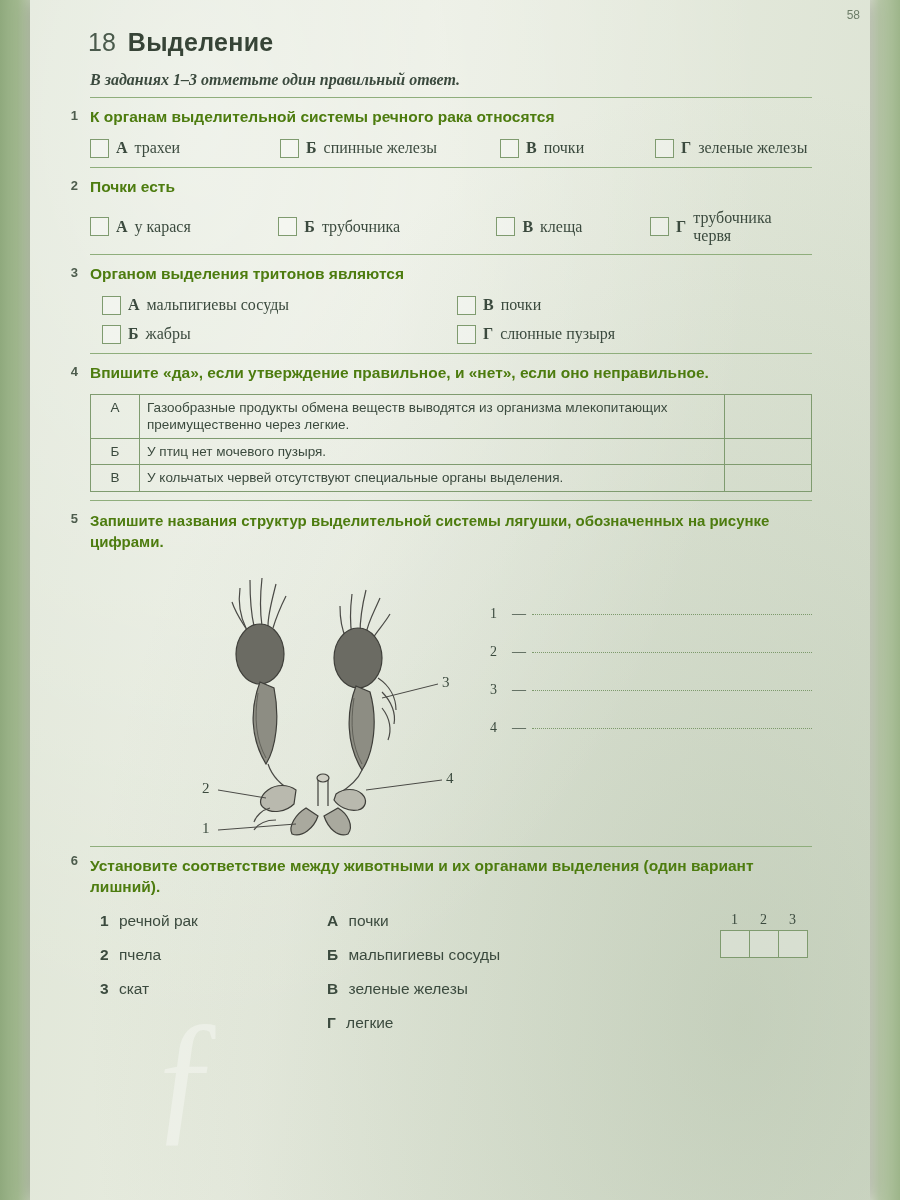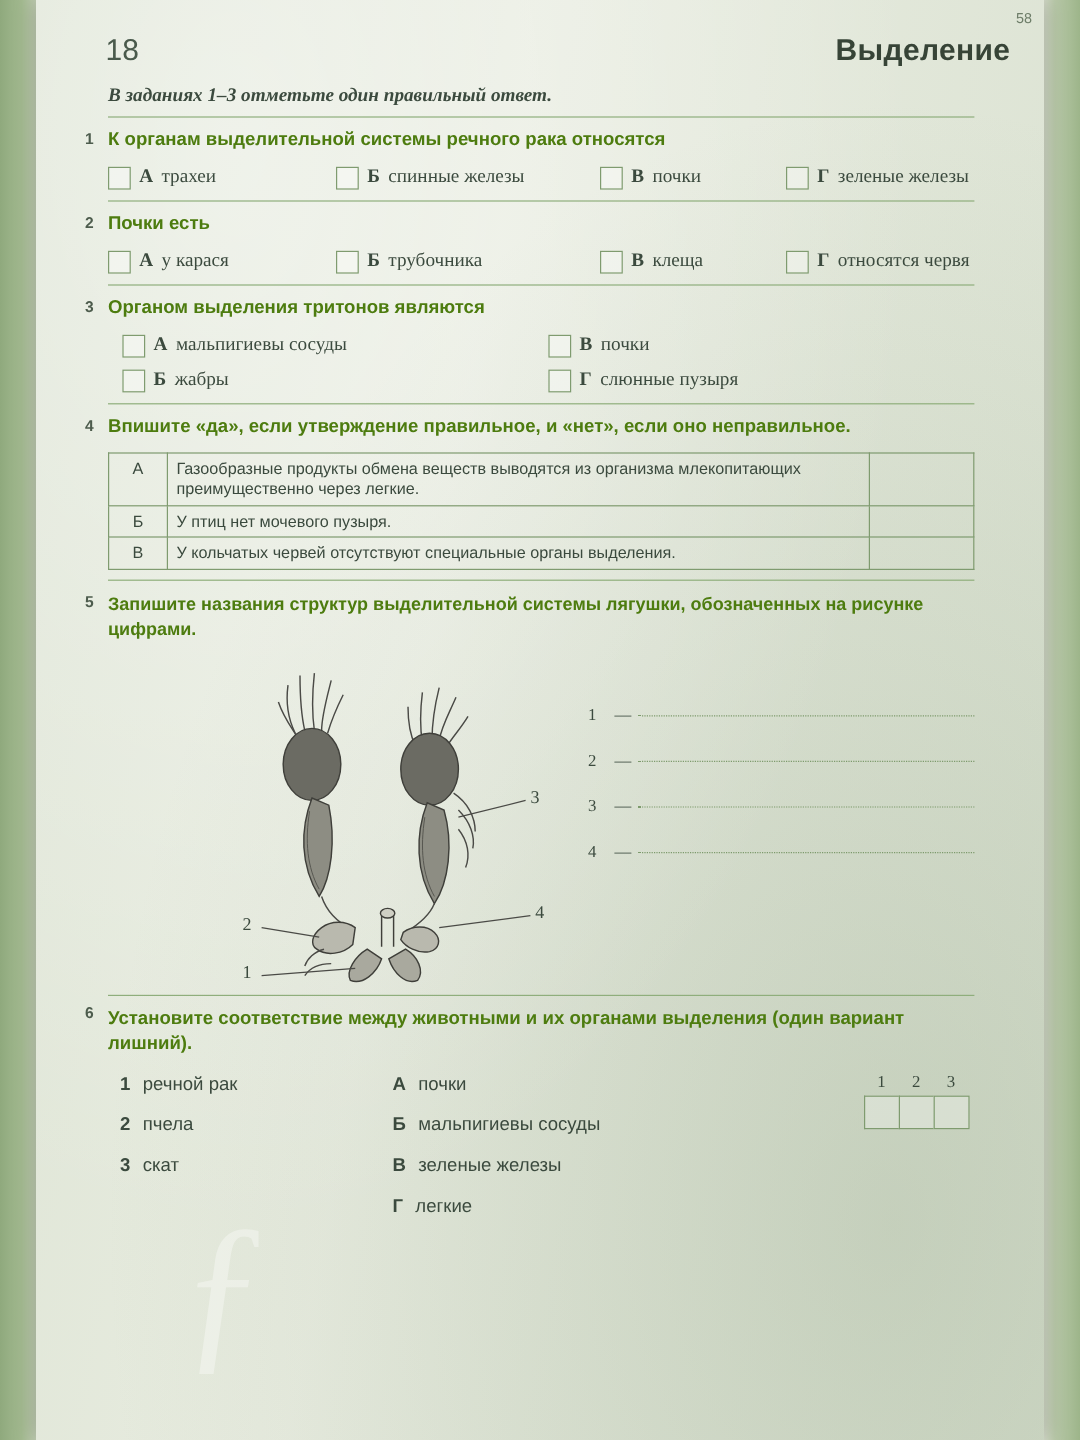--- a/index.html
+++ b/index.html
@@ -62,21 +62,20 @@
     font-size: 12px;
     color: #6d7d68;
     z-index: 3;
   }
   .chapter-head {
     display: flex;
     align-items: center;
     gap: 12px;
     padding-top: 28px;
     padding-left: 28px;
-    justify-content: space-between;
   }
   .chapter-num {
     font-size: 25px;
     color: #4a5a4c;
     font-weight: normal;
   }
   .chapter-title {
     font-size: 25px;
     font-weight: bold;
     color: #374437;
@@ -316,21 +315,21 @@
           <span>трубочника</span>
         </div>
         <div class="opt" style="width:155px;">
           <span class="box"></span>
           <span class="lt">В</span>
           <span>клеща</span>
         </div>
         <div class="opt">
           <span class="box"></span>
           <span class="lt">Г</span>
-          <span>относятся червя</span>
+          <span>трубочника червя</span>
         </div>
       </div>
     </div>
 
     <div class="rule"></div>
     <div class="task">
       <div class="task-marker" style="top:10px;">3</div>
       <div class="task-q">Органом выделения тритонов являются</div>
       <div class="opts grid2">
         <div class="opt">

